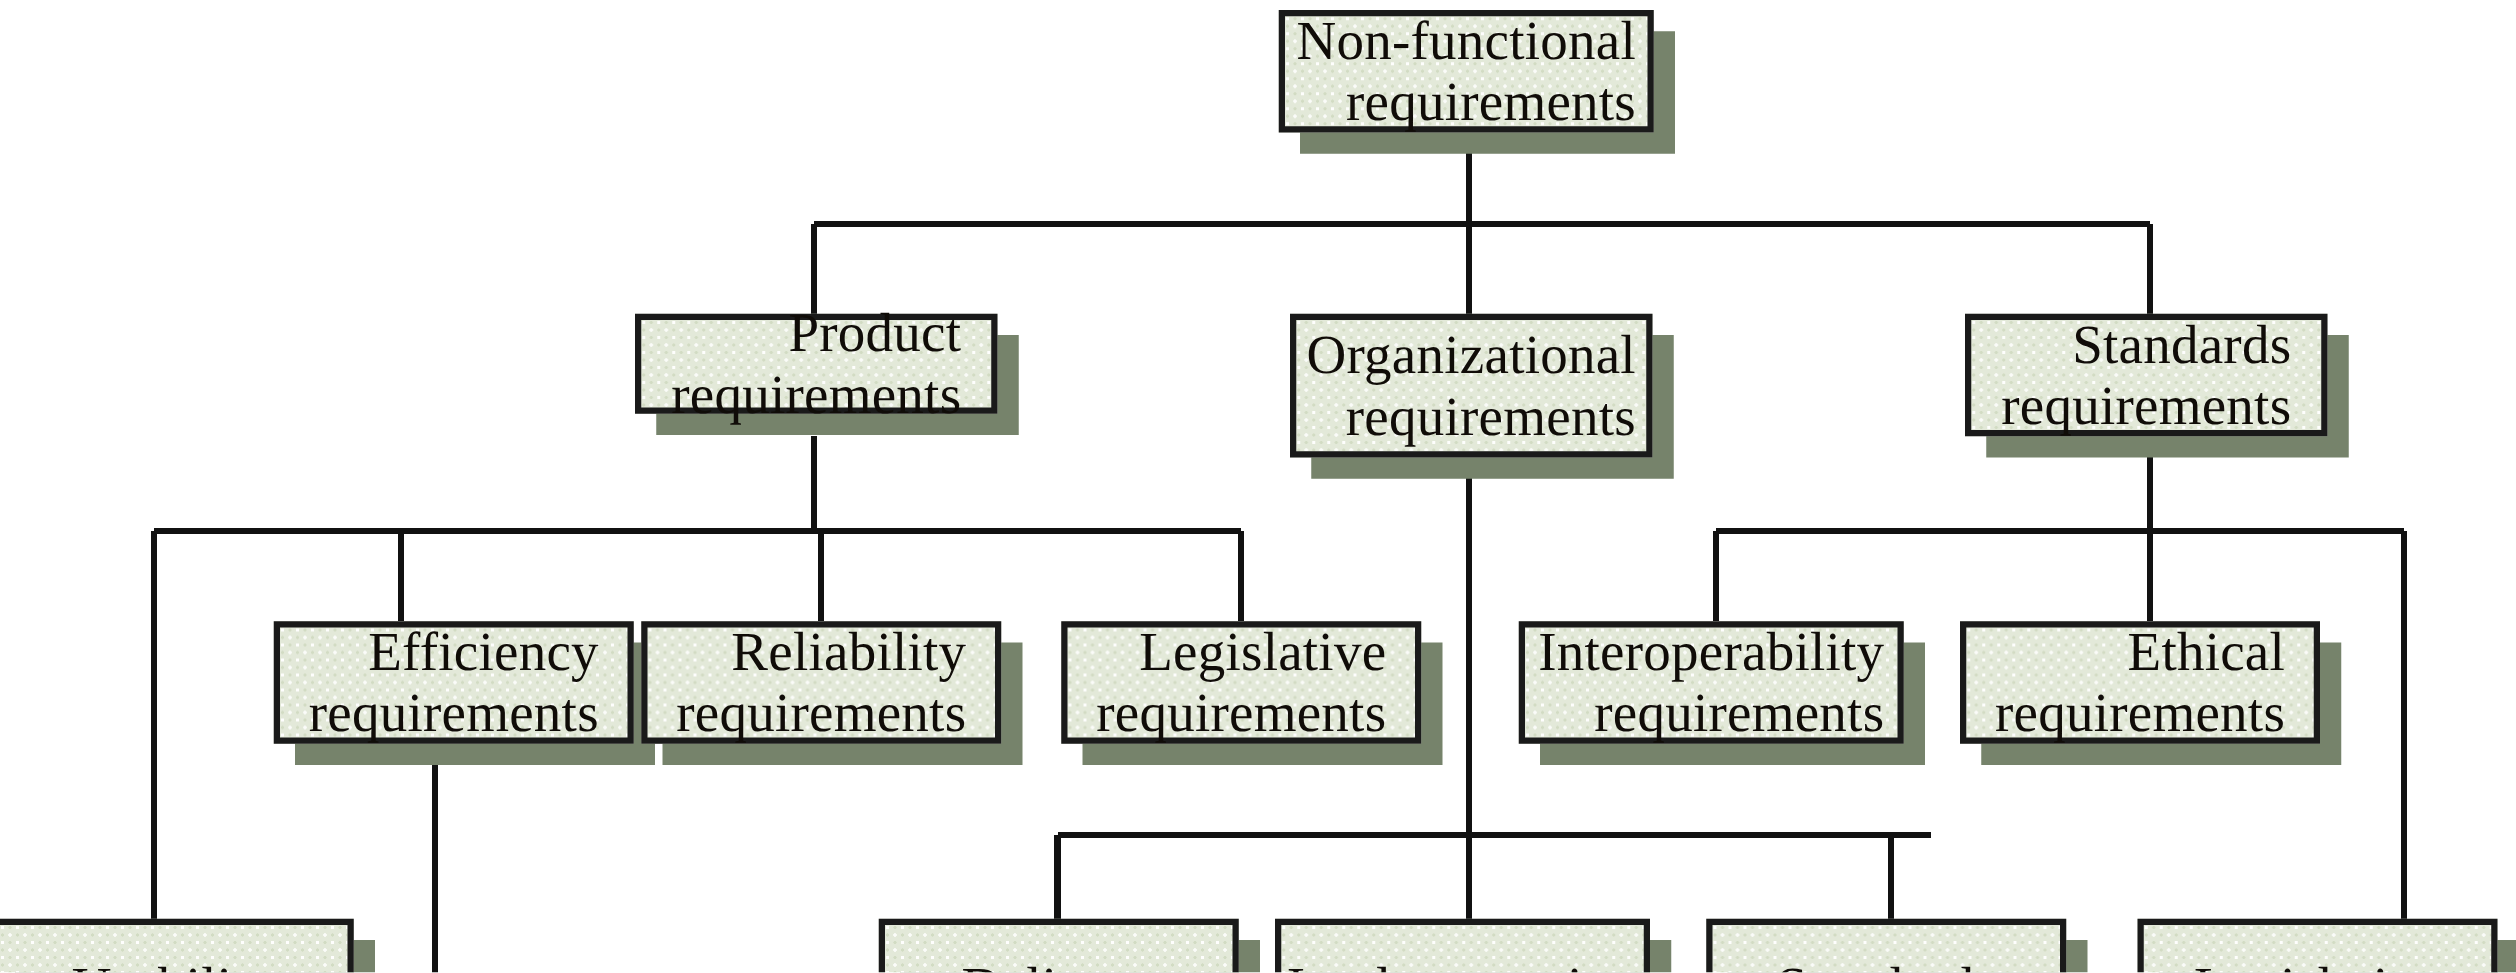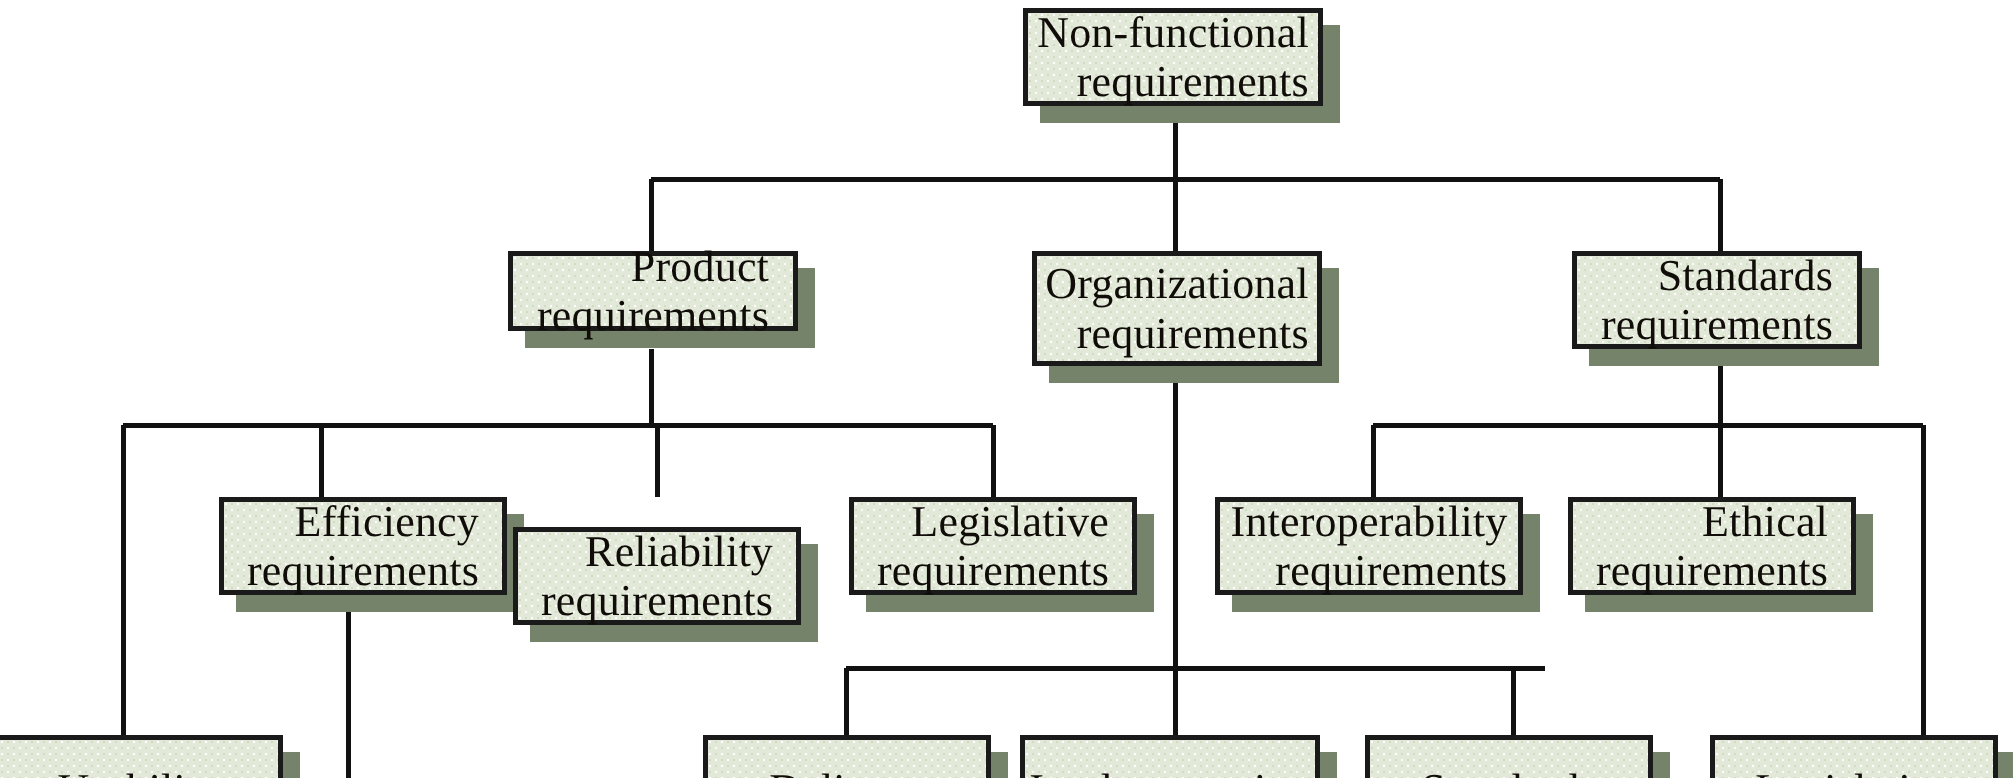--- a/index.html
+++ b/index.html
@@ -150,21 +150,21 @@
   </div>
 
   <div class="node" style="left:175px; top:497px; width:288px; height:98px;margin-left:44px;">
     <div class="shadow"></div>
     <div class="box">
       <span class="label">Efficiency
 requirements</span>
     </div>
   </div>
 
-  <div class="node" style="left:513px; top:497px; width:288px; height:98px;margin-top:30px;">
+  <div class="node" style="left:513px; top:497px; width:288px; height:98px;">
     <div class="shadow"></div>
     <div class="box">
       <span class="label">Reliability
 requirements</span>
     </div>
   </div>
 
   <div class="node" style="left:849px; top:497px; width:288px; height:98px;">
     <div class="shadow"></div>
     <div class="box">

